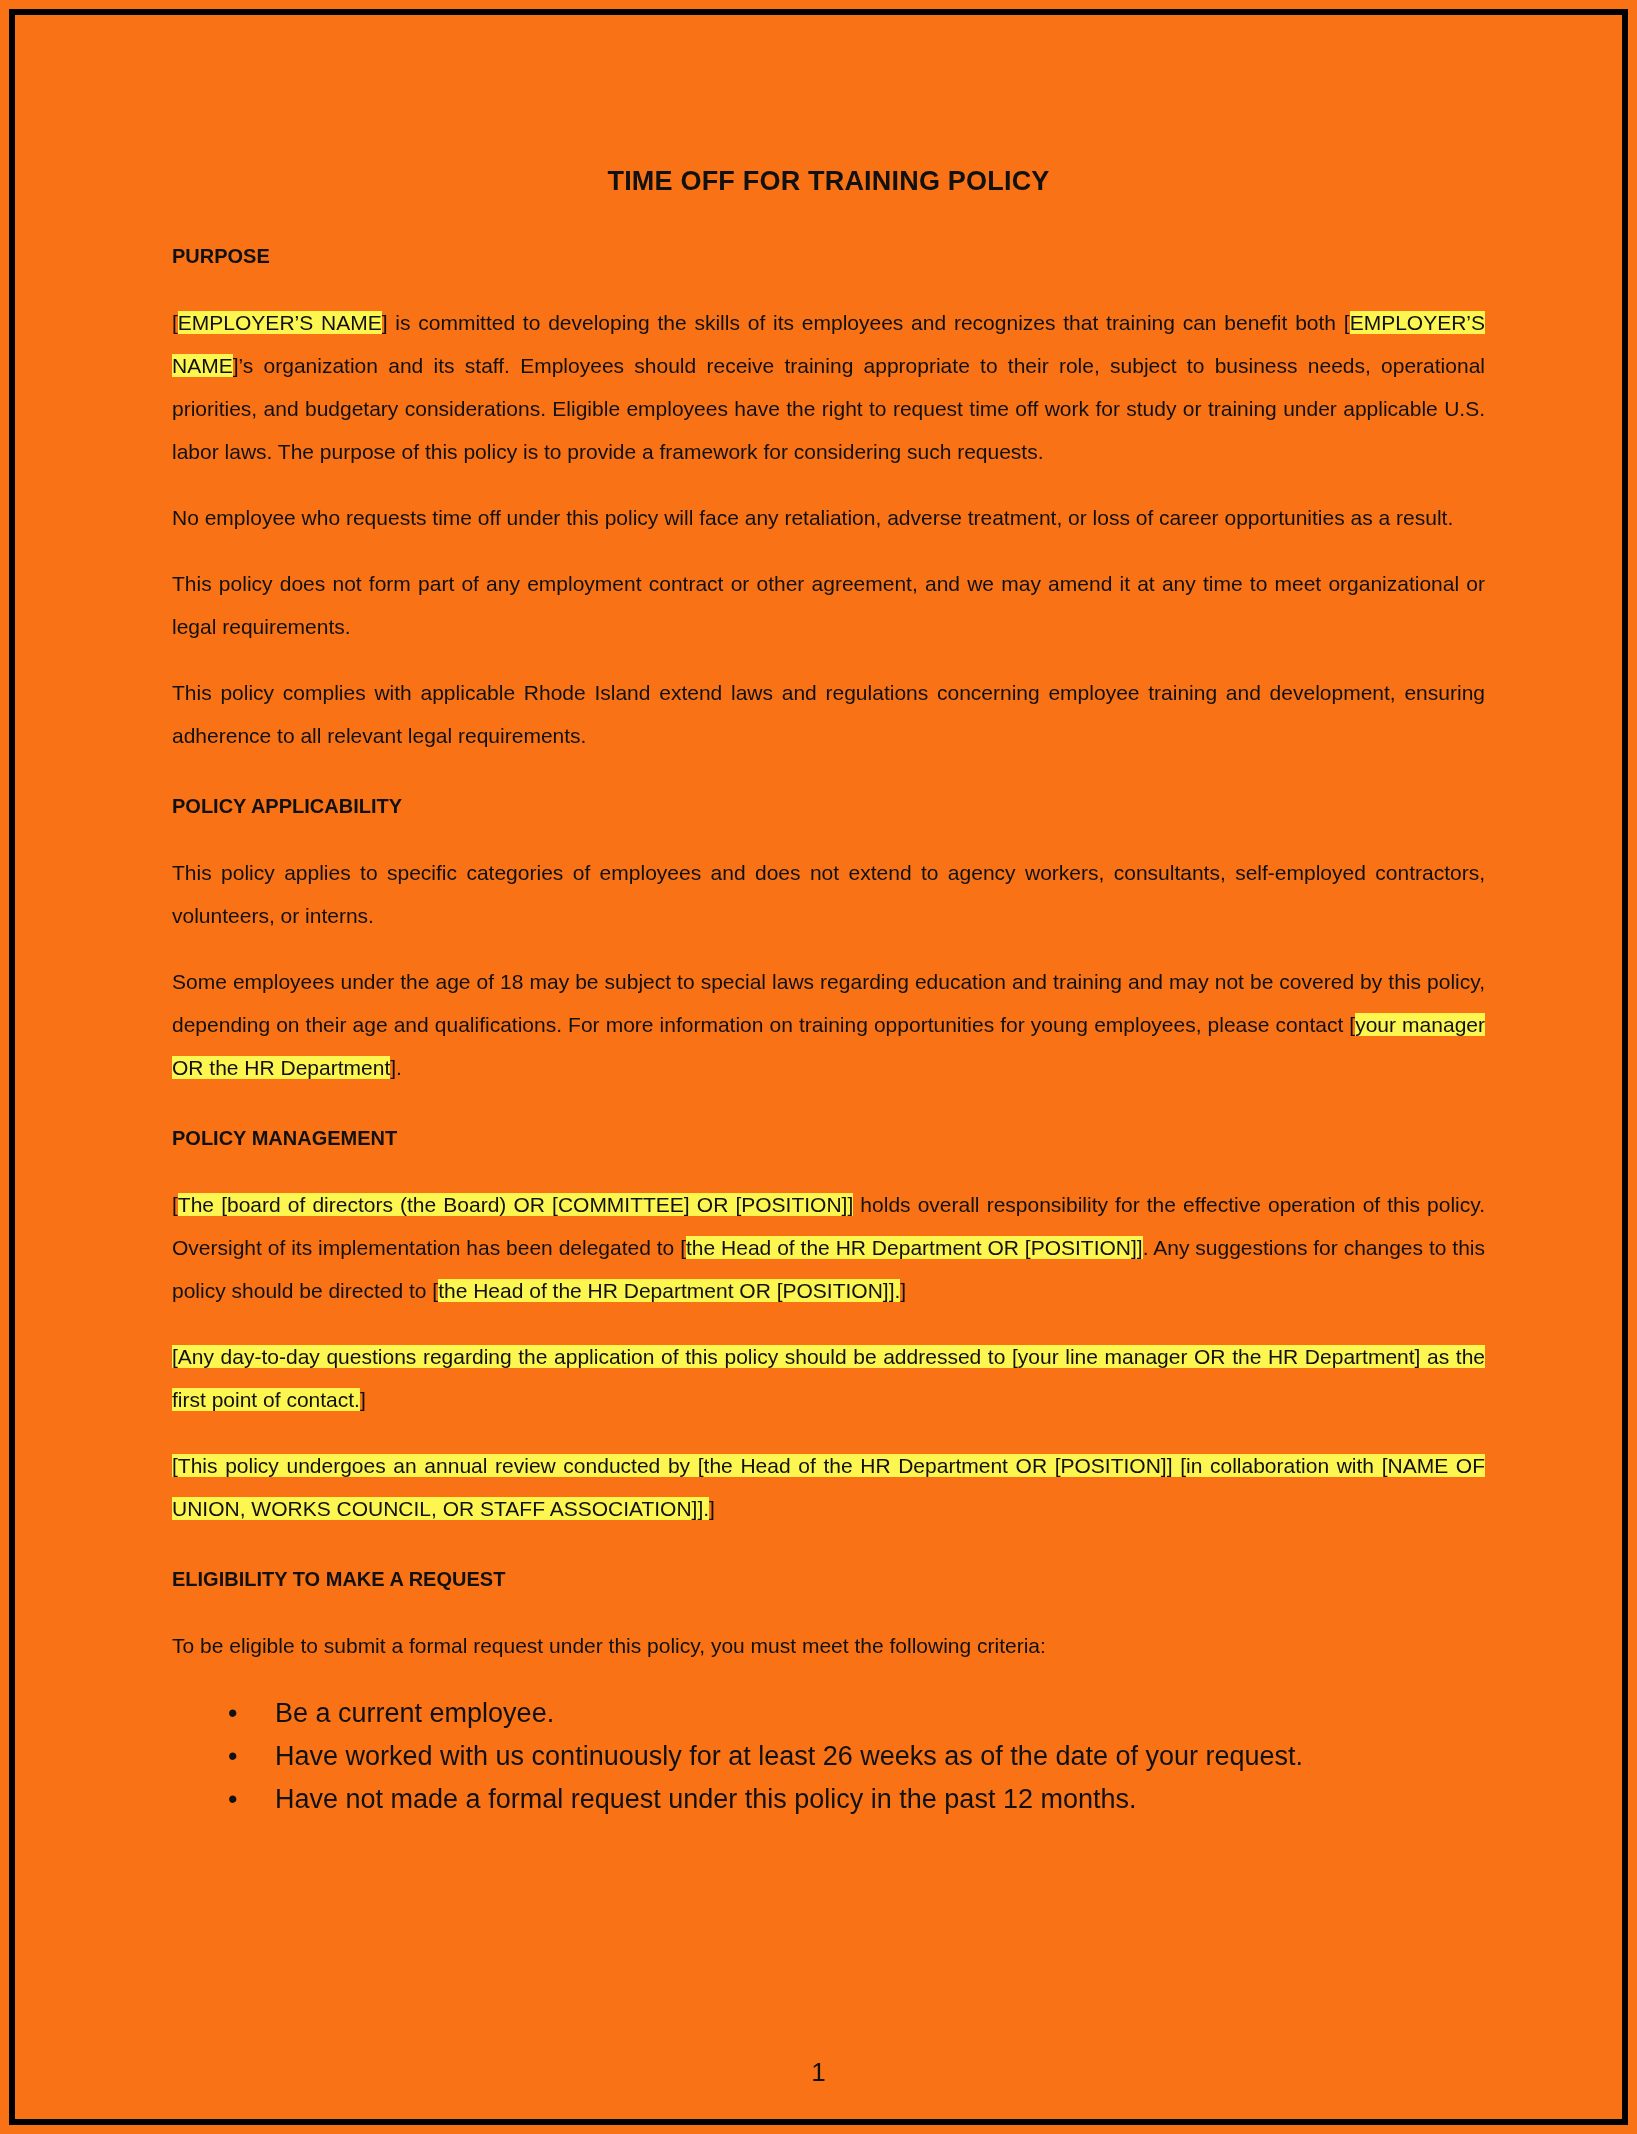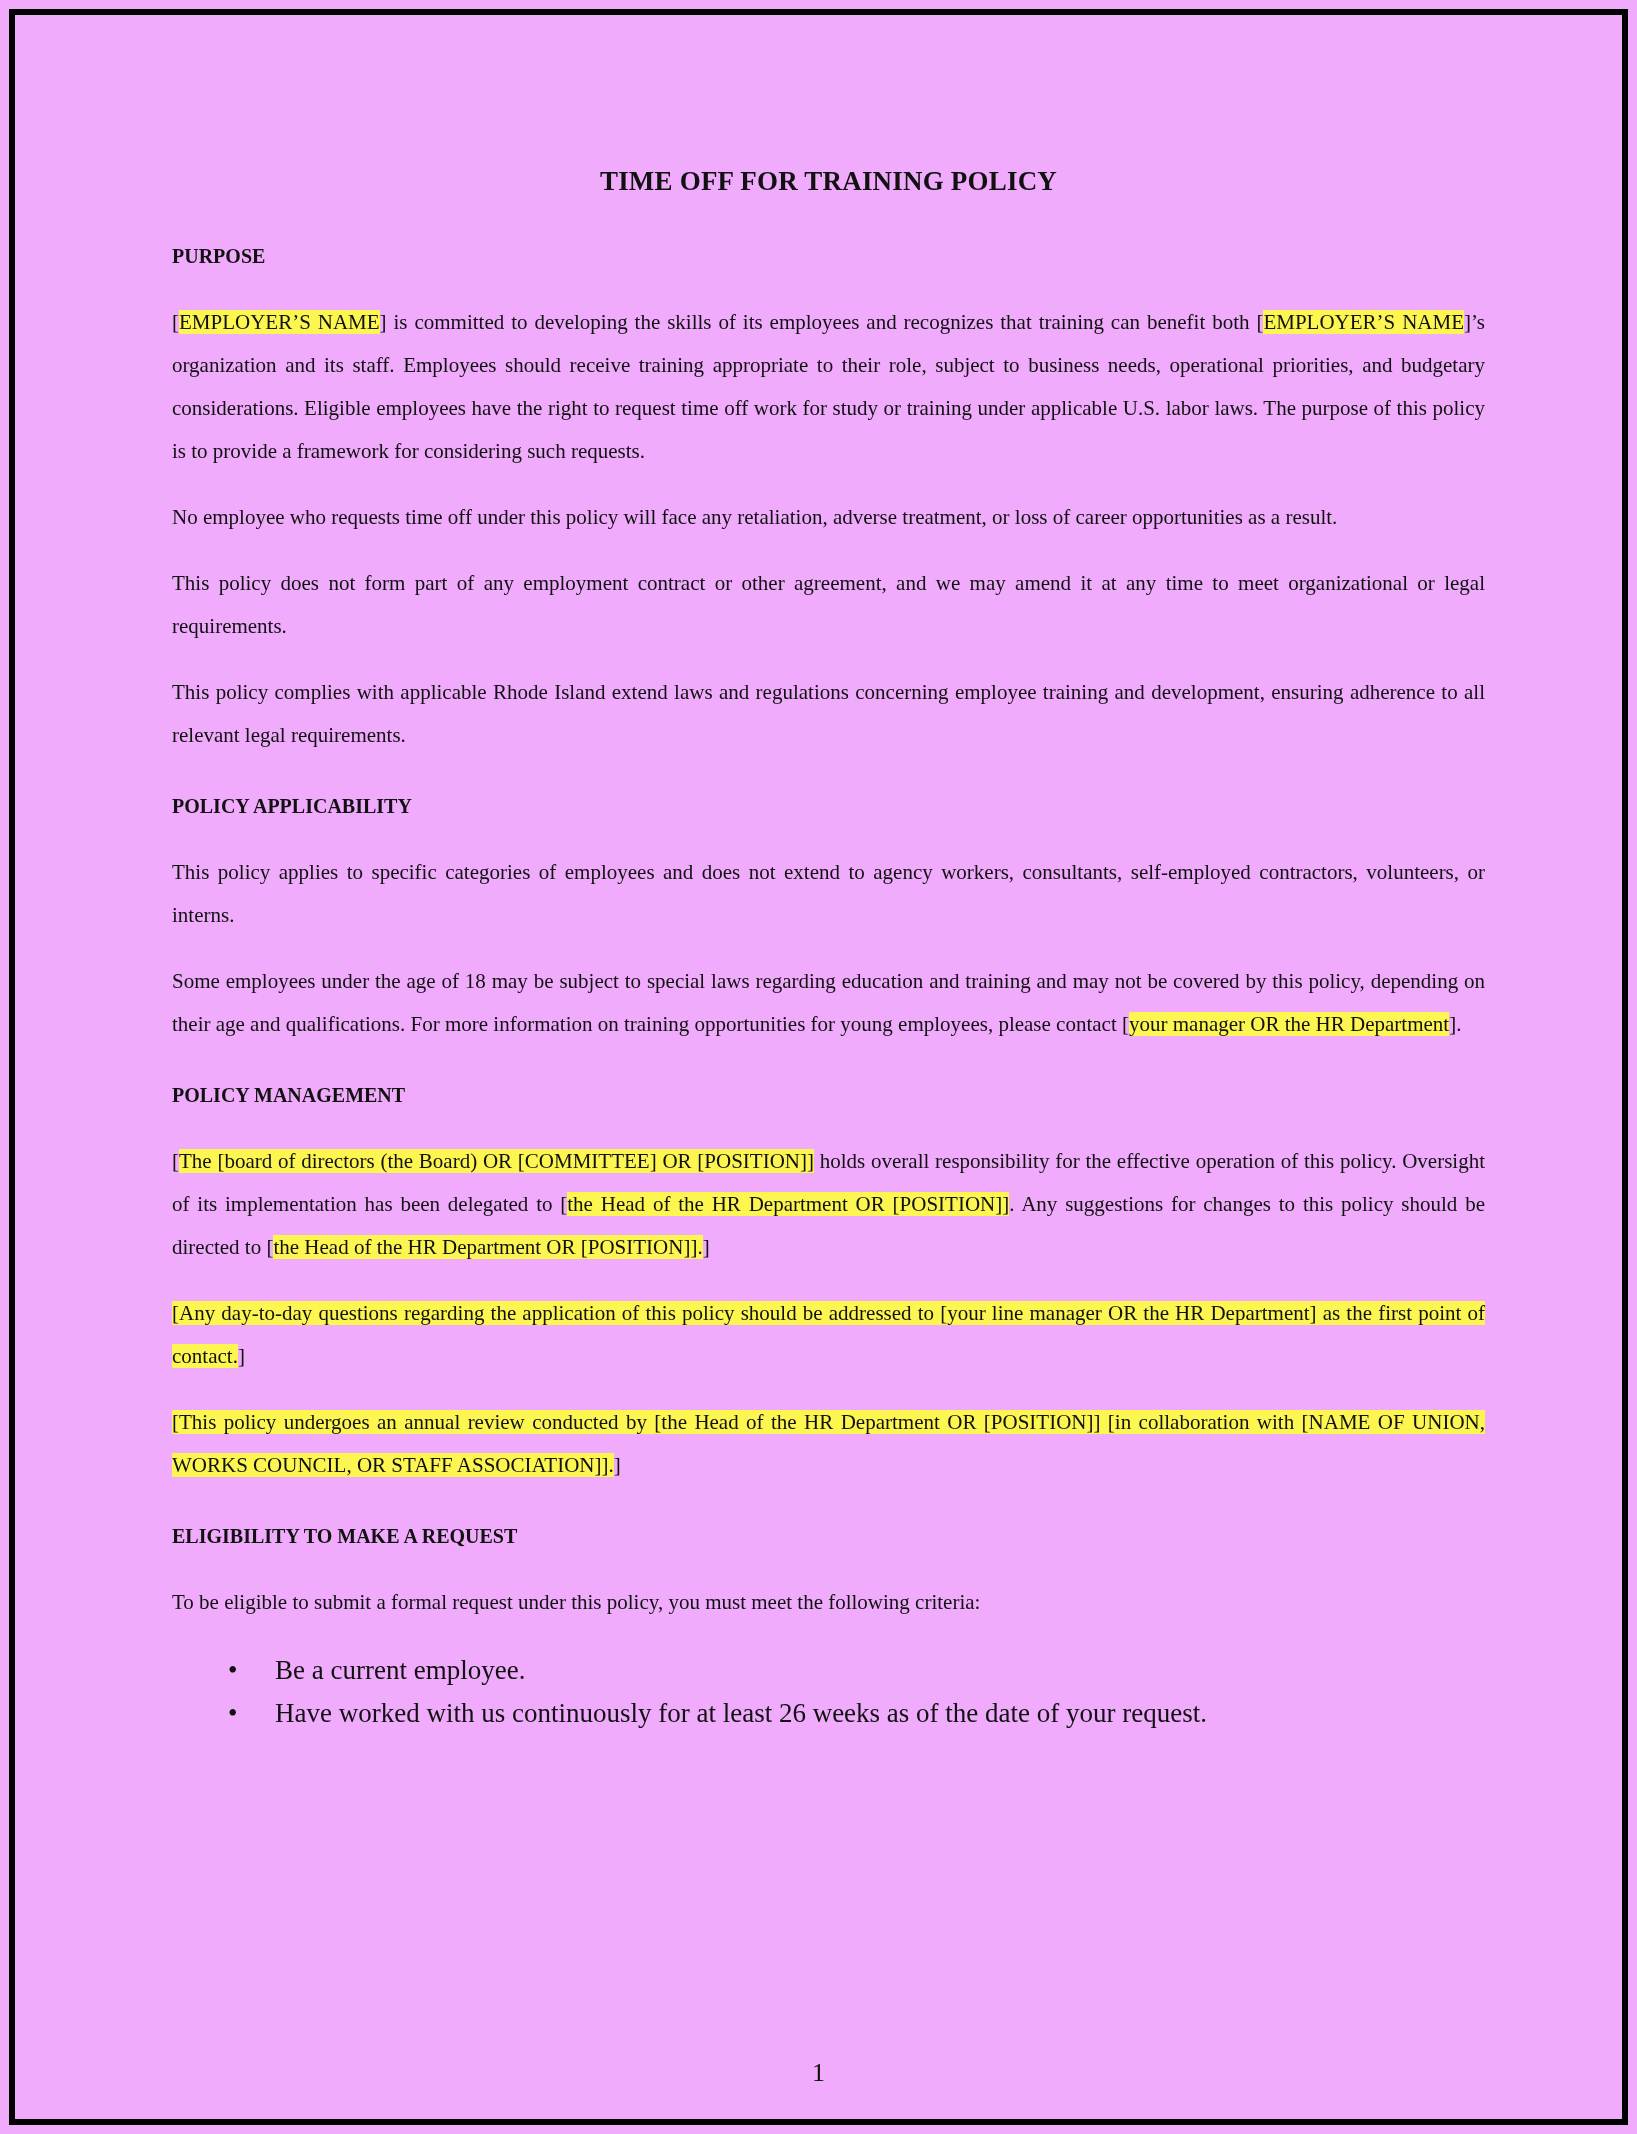--- a/index.html
+++ b/index.html
@@ -1,21 +1,21 @@
 <!DOCTYPE html>
 <html style="--hl: #fdf651;"><head>
 <meta charset="utf-8">
 <style>
   html,body{margin:0;padding:0;background:#ffffff;}
   .sheet{
     position:relative;
     width:1637px;height:2134px;
-    background:#f0abfc;
+    background:#f97316;
     overflow:hidden;
-    font-family:Liberation Serif, serif;
+    font-family:Liberation Sans, sans-serif;
     color:#111111;
   }
   .frame{
     position:absolute;inset:9px;
     border:6px solid #000000;
     pointer-events:none;
   }
   .content{position:absolute;left:172px;right:152px;top:160px;}
   .doc-title{
     font-size:27px;line-height:43px;font-weight:700;
@@ -55,19 +55,20 @@
     <h2>POLICY MANAGEMENT</h2>
     <p class="just"><span>[</span><span class="hl">The [board of directors (the Board) OR [COMMITTEE] OR [POSITION]]</span><span> holds overall responsibility for the effective operation of this policy. Oversight of its implementation has been delegated to [</span><span class="hl">the Head of the HR Department OR [POSITION]]</span><span>. Any suggestions for changes to this policy should be directed to [</span><span class="hl">the Head of the HR Department OR [POSITION]].</span><span>]</span></p>
     <p class="just"><span class="hl">[Any day-to-day questions regarding the application of this policy should be addressed to [your line manager OR the HR Department] as the first point of contact.</span><span>]</span></p>
     <p class="just"><span class="hl">[This policy undergoes an annual review conducted by [the Head of the HR Department OR [POSITION]] [in collaboration with [NAME OF UNION, WORKS COUNCIL, OR STAFF ASSOCIATION]].</span><span>]</span></p>
 
     <h2>ELIGIBILITY TO MAKE A REQUEST</h2>
     <p>To be eligible to submit a formal request under this policy, you must meet the following criteria:</p>
     <ul>
       <li>Be a current employee.</li>
       <li>Have worked with us continuously for at least 26 weeks as of the date of your request.</li>
+      <li>Have not made a formal request under this policy in the past 12 months.</li>
     </ul>
   </div>
 
   <div class="footer">
     <span>1</span>
   </div>
 </div>
 
 </body></html>

